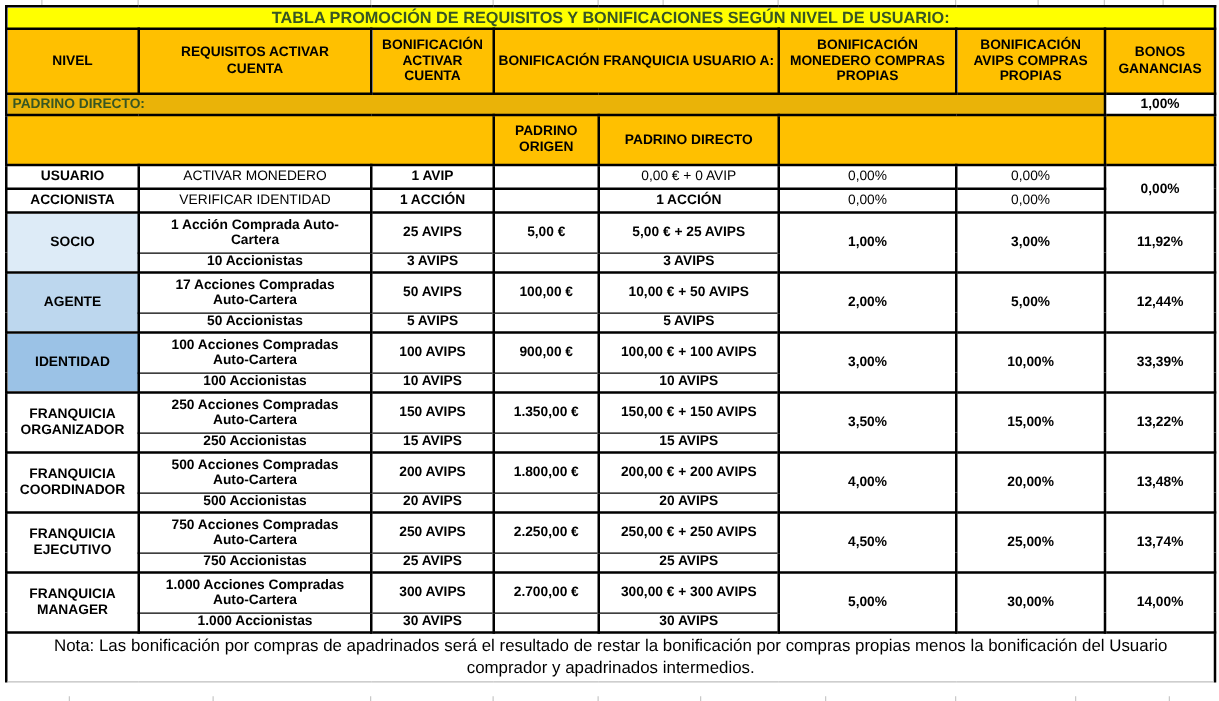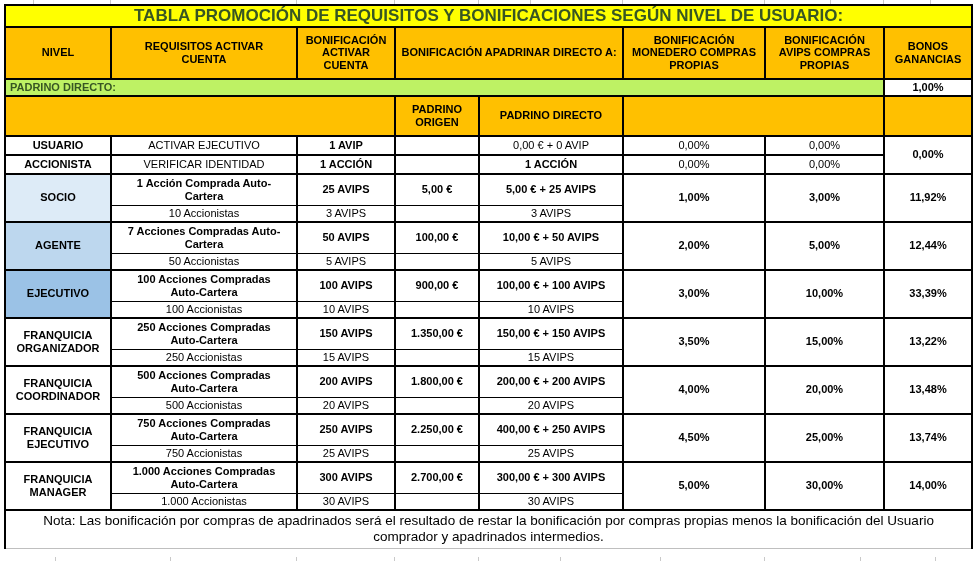--- a/index.html
+++ b/index.html
@@ -4,31 +4,31 @@
 <style>
   html,body{margin:0;padding:0;background:#fff;}
   .canvas{position:relative;width:975px;height:561px;background:#ffffff;overflow:hidden;
           font-family:"Liberation Sans",sans-serif;}
   .ticks{position:absolute;left:0;width:975px;}
   .ticks span{position:absolute;top:0;width:1px;height:4px;background:#c9c9c9;display:block;}
   table.main{position:absolute;left:4px;top:4px;width:967px;border-collapse:collapse;table-layout:fixed;}
   td,th{border:2px solid #000;text-align:center;vertical-align:middle;padding:0 2px;
         font-size:11px;color:#000;overflow:hidden;line-height:1.15;}
   .b{font-weight:bold;}
-  tr.titler td{background:#FFFF00;color:#375623;font-weight:bold;font-size:17px;height:16px;}
+  tr.titler td{background:#FFFF00;color:#375623;font-weight:bold;font-size:13px;height:16px;}
   th{background:#FFC000;font-weight:bold;font-size:11px;}
   tr.headr{height:52px;}
   tr.greenr{height:17px;}
-  tr.greenr td.glabel{background:#bef264;color:#375623;font-weight:bold;text-align:left;padding-left:4px;}
+  tr.greenr td.glabel{background:#eab308;color:#375623;font-weight:bold;text-align:left;padding-left:4px;}
   tr.greenr td.gval{font-weight:bold;}
   tr.subheadr{height:40px;}
   tr.subheadr td{background:#FFC000;font-weight:bold;}
   tr.simpler{height:19px;margin-top:32px;}
   tr.lvla{height:32px;}
-  tr.lvlb{height:16px;}
+  tr.lvlb{height:16px;font-weight:bold;}
   td.tb{border-bottom-width:1px;}
   td.tt{border-top-width:1px;}
   .lvl-socio{background:#DDEBF7;margin-left:29px;}
   .lvl-agente{background:#BDD7EE;}
   .lvl-franq{background:#9BC2E6;}
   .wreq{display:inline-block;max-width:158px;}
   .whdr{display:inline-block;max-width:162px;}
   tr.noter td{font-size:13.5px;font-weight:normal;line-height:1.25;padding:2px 4px;
               border-bottom:1px solid #bfbfbf;}
 </style>
@@ -65,42 +65,42 @@
 
     <tbody>
         <tr class="titler">
       <td colspan="8">TABLA PROMOCIÓN DE REQUISITOS Y BONIFICACIONES SEGÚN NIVEL DE USUARIO:</td>
     </tr>
 
     <tr class="headr">
       <th>NIVEL</th>
       <th><span class="whdr">REQUISITOS ACTIVAR CUENTA</span></th>
       <th>BONIFICACIÓN ACTIVAR CUENTA</th>
-      <th colspan="2">BONIFICACIÓN APADRINAR DIRECTO A:</th>
+      <th colspan="2">BONIFICACIÓN FRANQUICIA USUARIO A:</th>
       <th>BONIFICACIÓN MONEDERO COMPRAS PROPIAS</th>
       <th>BONIFICACIÓN AVIPS COMPRAS PROPIAS</th>
       <th>BONOS GANANCIAS</th>
     </tr>
 
     <tr class="greenr">
       <td colspan="7" class="glabel">PADRINO DIRECTO:</td>
       <td class="gval">1,00%</td>
     </tr>
 
     <tr class="subheadr">
       <td colspan="3"></td>
       <td>PADRINO ORIGEN</td>
       <td>PADRINO DIRECTO</td>
       <td colspan="2"></td>
       <td></td>
     </tr>
 
     <tr class="simpler">
       <td class="b">USUARIO</td>
-      <td>ACTIVAR EJECUTIVO</td>
+      <td>ACTIVAR MONEDERO</td>
       <td class="b">1 AVIP</td>
       <td></td>
       <td>0,00 € + 0 AVIP</td>
       <td>0,00%</td>
       <td>0,00%</td>
       <td class="b" rowspan="2">0,00%</td>
     </tr>
     <tr class="simpler">
       <td class="b">ACCIONISTA</td>
       <td>VERIFICAR IDENTIDAD</td>
@@ -123,37 +123,37 @@
     </tr>
     <tr class="lvlb">
       <td class="tt">10 Accionistas</td>
       <td class="tt">3 AVIPS</td>
       <td class="tt"></td>
       <td class="tt">3 AVIPS</td>
     </tr>
 
     <tr class="lvla">
       <td class="b lvl-agente" rowspan="2">AGENTE</td>
-      <td class="b tb"><span class="wreq">7 Acciones Compradas Auto-Cartera</span></td>
+      <td class="b tb"><span class="wreq">17 Acciones Compradas Auto-Cartera</span></td>
       <td class="b tb">50 AVIPS</td>
       <td class="b tb">100,00 €</td>
       <td class="b tb">10,00 € + 50 AVIPS</td>
       <td class="b" rowspan="2">2,00%</td>
       <td class="b" rowspan="2">5,00%</td>
       <td class="b" rowspan="2">12,44%</td>
     </tr>
     <tr class="lvlb">
       <td class="tt">50 Accionistas</td>
       <td class="tt">5 AVIPS</td>
       <td class="tt"></td>
       <td class="tt">5 AVIPS</td>
     </tr>
 
     <tr class="lvla">
-      <td class="b lvl-franq" rowspan="2">EJECUTIVO</td>
+      <td class="b lvl-franq" rowspan="2">IDENTIDAD</td>
       <td class="b tb"><span class="wreq">100 Acciones Compradas Auto-Cartera</span></td>
       <td class="b tb">100 AVIPS</td>
       <td class="b tb">900,00 €</td>
       <td class="b tb">100,00 € + 100 AVIPS</td>
       <td class="b" rowspan="2">3,00%</td>
       <td class="b" rowspan="2">10,00%</td>
       <td class="b" rowspan="2">33,39%</td>
     </tr>
     <tr class="lvlb">
       <td class="tt">100 Accionistas</td>
@@ -194,21 +194,21 @@
       <td class="tt">20 AVIPS</td>
       <td class="tt"></td>
       <td class="tt">20 AVIPS</td>
     </tr>
 
     <tr class="lvla">
       <td class="b" rowspan="2">FRANQUICIA EJECUTIVO</td>
       <td class="b tb"><span class="wreq">750 Acciones Compradas Auto-Cartera</span></td>
       <td class="b tb">250 AVIPS</td>
       <td class="b tb">2.250,00 €</td>
-      <td class="b tb">400,00 € + 250 AVIPS</td>
+      <td class="b tb">250,00 € + 250 AVIPS</td>
       <td class="b" rowspan="2">4,50%</td>
       <td class="b" rowspan="2">25,00%</td>
       <td class="b" rowspan="2">13,74%</td>
     </tr>
     <tr class="lvlb">
       <td class="tt">750 Accionistas</td>
       <td class="tt">25 AVIPS</td>
       <td class="tt"></td>
       <td class="tt">25 AVIPS</td>
     </tr>

